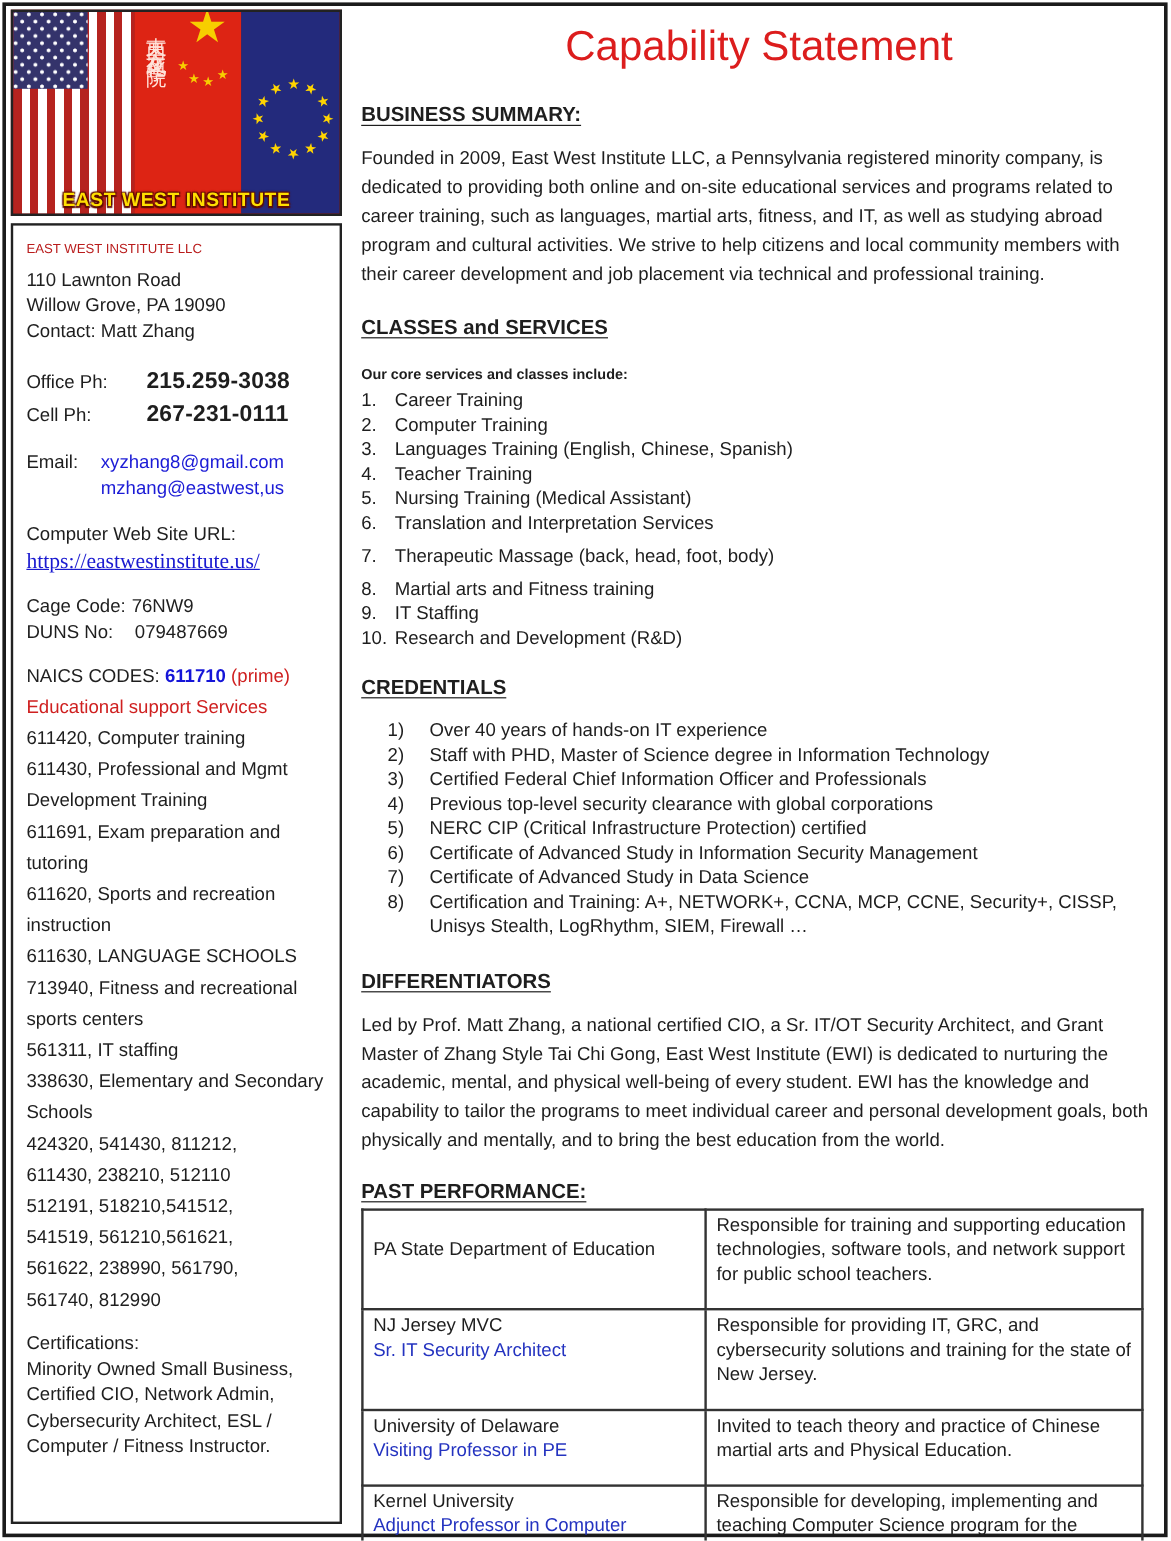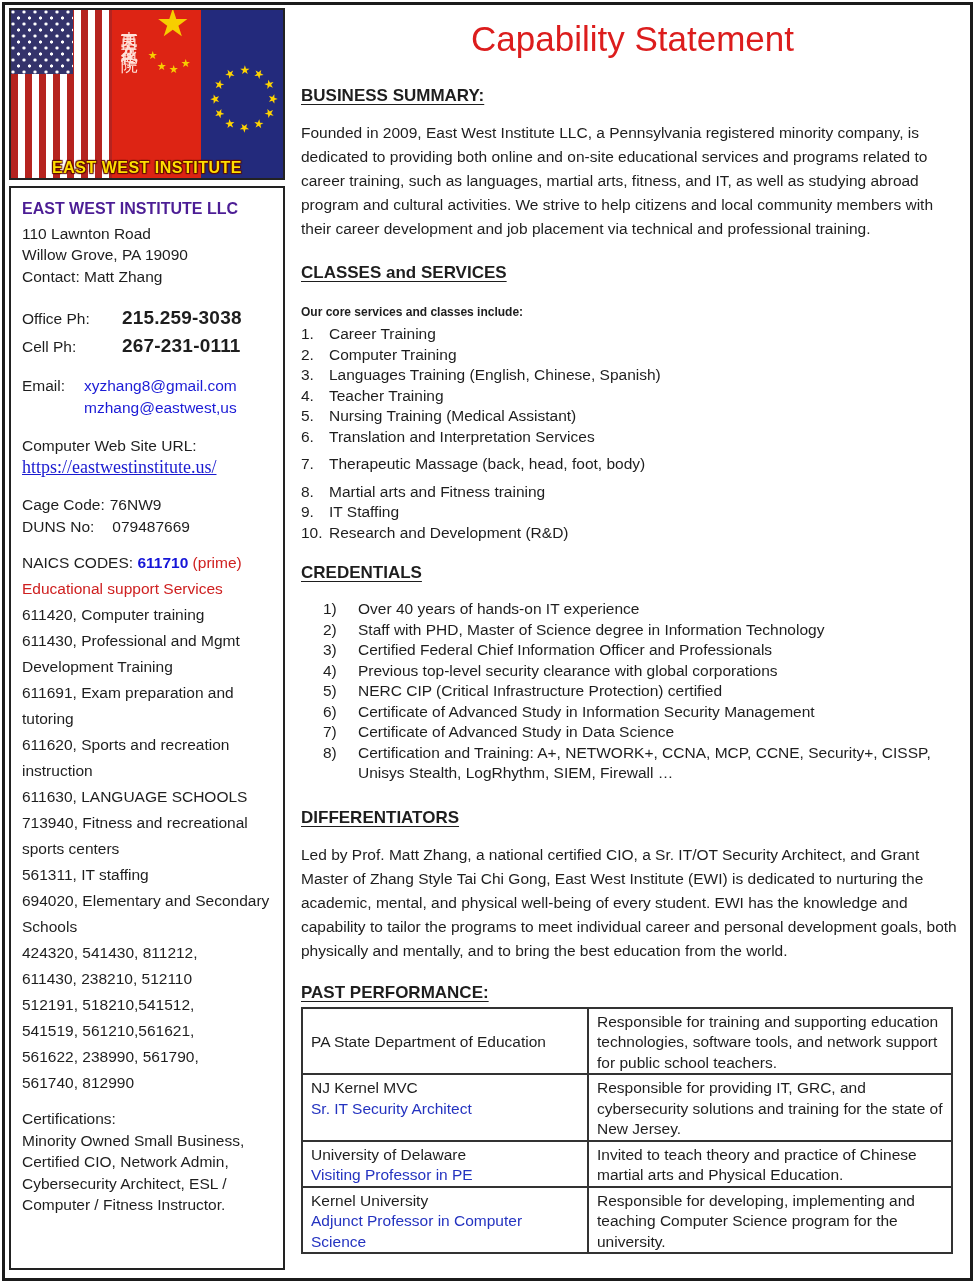--- a/index.html
+++ b/index.html
@@ -36,21 +36,21 @@
   .eu-ring span:nth-child(8){transform:rotate(210deg) translateY(-29px);}
   .eu-ring span:nth-child(9){transform:rotate(240deg) translateY(-29px);}
   .eu-ring span:nth-child(10){transform:rotate(270deg) translateY(-29px);}
   .eu-ring span:nth-child(11){transform:rotate(300deg) translateY(-29px);}
   .eu-ring span:nth-child(12){transform:rotate(330deg) translateY(-29px);}
   .logo-banner{position:absolute;left:0;right:0;bottom:1px;text-align:center;font-weight:bold;font-size:16px;
      color:#ffdf00;letter-spacing:.5px;text-shadow:1px 1px 1px #5d0c00,-1px -1px 1px #5d0c00,1px -1px 1px #5d0c00,-1px 1px 1px #5d0c00;}
 
   .sidebar{margin-top:6px;border:2px solid #222;height:1084px;box-sizing:border-box;padding:10px 10px 10px 11px;
      font-size:15.5px;line-height:21.5px;}
-  .company-name{color:#4c1d95;font-weight:bold;font-size:16px;margin-bottom:3px;}
+  .company-name{color:#b91c1c;font-weight:normal;font-size:11px;margin-bottom:3px;}
   .phone-block{margin-top:17px;}
   .phone-row{display:flex;align-items:baseline;line-height:27px;}
   .phone-label{width:100px;}
   .phone-num{font-weight:bold;font-size:19px;letter-spacing:.2px;}
   .email-block{margin-top:15px;display:flex;}
   .email-label{width:62px;}
   .email-links{color:#1b1bd6;}
   .email-links a{color:#1b1bd6;text-decoration:none;display:block;}
   .web-block{margin-top:17px;}
   .web-url a{font-family:"Liberation Serif",serif;font-size:18px;color:#1a1ad0;text-decoration:underline;}
@@ -76,21 +76,21 @@
   .svc-list{margin-top:5px;font-size:15.5px;}
   .svc-item{display:flex;line-height:20.5px;}
   .svc-item .num{width:28px;flex:none;}
   .svc-item .txt{flex:1;}
   .svc-sp{margin:7px 0;}
   .cred-list{margin-top:16px;font-size:15.5px;padding-left:22px;}
   .cred-item{display:flex;line-height:20.5px;}
   .cred-item .num{width:35px;flex:none;}
   .cred-item .txt{flex:1;}
   .pp-table{border-collapse:collapse;width:652px;margin-top:4px;font-size:15.5px;}
-  .pp-table td{border:2px solid #333;padding:3px 7px 0 8px;line-height:20.5px;vertical-align:top;}
+  .pp-table td{border:2px solid #333;padding:3px 7px 17px 8px;line-height:20.5px;vertical-align:top;}
   .pp-table td.c1{width:44%;}
   .pp-table tr.vmid td.c1{vertical-align:middle;}
   .pp-role{color:#2433c0;}
   b,.bold{font-weight:normal;}
 </style>
 </head>
 <body>
 
 <div class="page">
   <div class="page-border"></div>
@@ -168,21 +168,21 @@
       <div class="naics-block">
         <div><b>NAICS CODES: </b><span class="blue-b">611710</span><span class="red-t"> (prime)</span></div>
         <div class="red-t">Educational support Services</div>
         <div><b>611420,</b><span> Computer training</span></div>
         <div><b>611430,</b><span> Professional and Mgmt Development Training</span></div>
         <div><b>611691</b><span>, Exam preparation and tutoring</span></div>
         <div><b>611620</b><span>, Sports and recreation instruction</span></div>
         <div><b>611630</b><span>, LANGUAGE SCHOOLS</span></div>
         <div><b>713940,</b><span> Fitness and recreational sports centers</span></div>
         <div><b>561311,</b><span> IT staffing</span></div>
-        <div><b>694020</b><span>, Elementary and Secondary Schools</span></div>
+        <div><b>338630</b><span>, Elementary and Secondary Schools</span></div>
         <div><b></b><span>424320, 541430, 811212,</span></div>
         <div><b></b><span>611430, 238210, 512110</span></div>
         <div><b></b><span>512191, 518210,541512,</span></div>
         <div><b></b><span>541519, 561210,561621,</span></div>
         <div><b></b><span>561622, 238990, 561790,</span></div>
         <div><b></b><span>561740, 812990</span></div>
       </div>
 
       <div class="cert-block">
         <div class="bold">Certifications:</div>
@@ -286,21 +286,21 @@
       <tbody>
         <tr class="vmid">
           <td class="c1">
             <div>PA State Department of Education</div>
             <div class="pp-role"></div>
           </td>
           <td>Responsible for training and supporting education technologies, software tools, and network support for public school teachers.</td>
         </tr>
         <tr>
           <td class="c1">
-            <div>NJ Kernel MVC</div>
+            <div>NJ Jersey MVC</div>
             <div class="pp-role">Sr. IT Security Architect</div>
           </td>
           <td>Responsible for providing IT, GRC, and cybersecurity solutions and training for the state of New Jersey.</td>
         </tr>
         <tr>
           <td class="c1">
             <div>University of Delaware</div>
             <div class="pp-role">Visiting Professor in PE</div>
           </td>
           <td>Invited to teach theory and practice of Chinese martial arts and Physical Education.</td>

